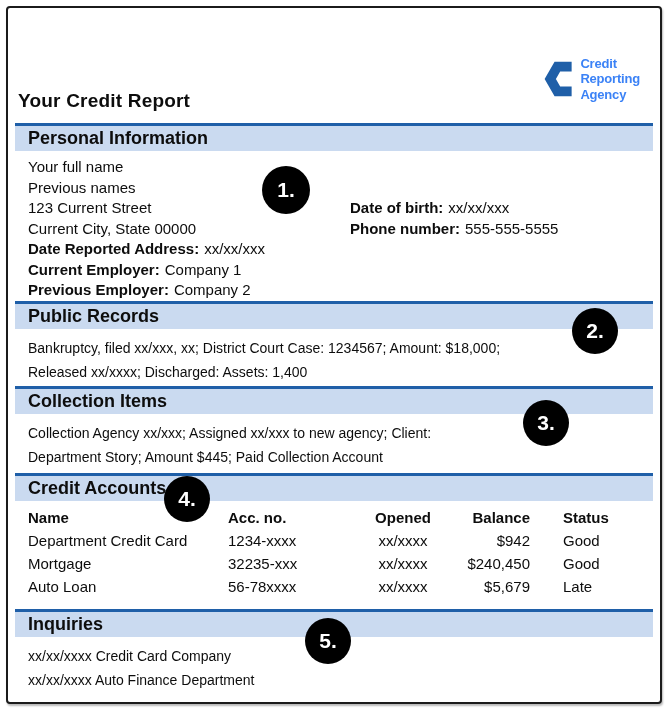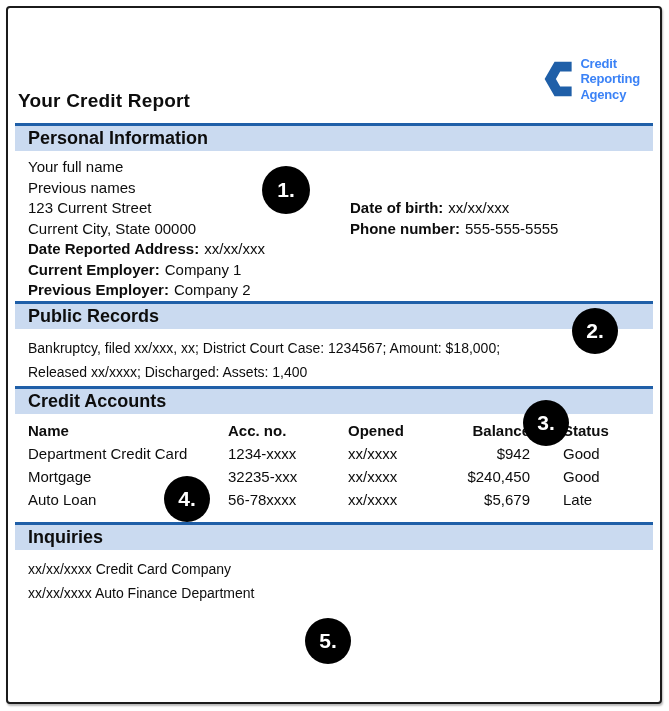--- a/index.html
+++ b/index.html
@@ -32,21 +32,21 @@
   .body-lines { padding:7px 0 0 20px; font-size:14px; line-height:24px; }
   .body-lines.pr { padding-bottom:2px; }
   .body-lines.ci { padding-bottom:4px; }
 
   
   .tbl { padding:5px 0 0 20px; font-size:15px; }
   .tr { display:flex; line-height:23px; }
   .tr.th { font-weight:bold; }
   .c-name   { width:200px; }
   .c-acc    { width:120px; }
-  .c-open   { width:110px; }
+  .c-open   { width:110px;text-align:center; }
   .c-bal    { width:72px; text-align:right; }
   .c-status { width:100px; padding-left:33px; }
   .tbl-gap { height:11px; }
 
   
   .badge { position:absolute; width:46px; height:46px; border-radius:50%;
            background:#000; color:#fff; font-weight:bold; font-size:21px;
            display:flex; align-items:center; justify-content:center; z-index:5; }
   .badge1 { left:262px; top:166px; width:48px; height:48px; }
   .badge2 { left:572px; top:308px; }
@@ -94,20 +94,27 @@
       </section>
 
       <section>
         <div class="band">Public Records</div>
         <div class="body-lines pr">
           <div>Bankruptcy, filed xx/xxx, xx; District Court Case: 1234567; Amount: $18,000;</div>
           <div>Released xx/xxxx; Discharged: Assets: 1,400</div>
         </div>
       </section>
 
+      <section>
+        <div class="band">Collection Items</div>
+        <div class="body-lines ci">
+          <div>Collection Agency xx/xxx; Assigned xx/xxx to new agency; Client:</div>
+          <div>Department Story; Amount $445; Paid Collection Account</div>
+        </div>
+      </section>
 
       <section>
         <div class="band">Credit Accounts</div>
         <div class="tbl">
           <div class="tr th">
             <span class="c-name">Name</span>
             <span class="c-acc">Acc. no.</span>
             <span class="c-open">Opened</span>
             <span class="c-bal">Balance</span>
             <span class="c-status">Status</span>

